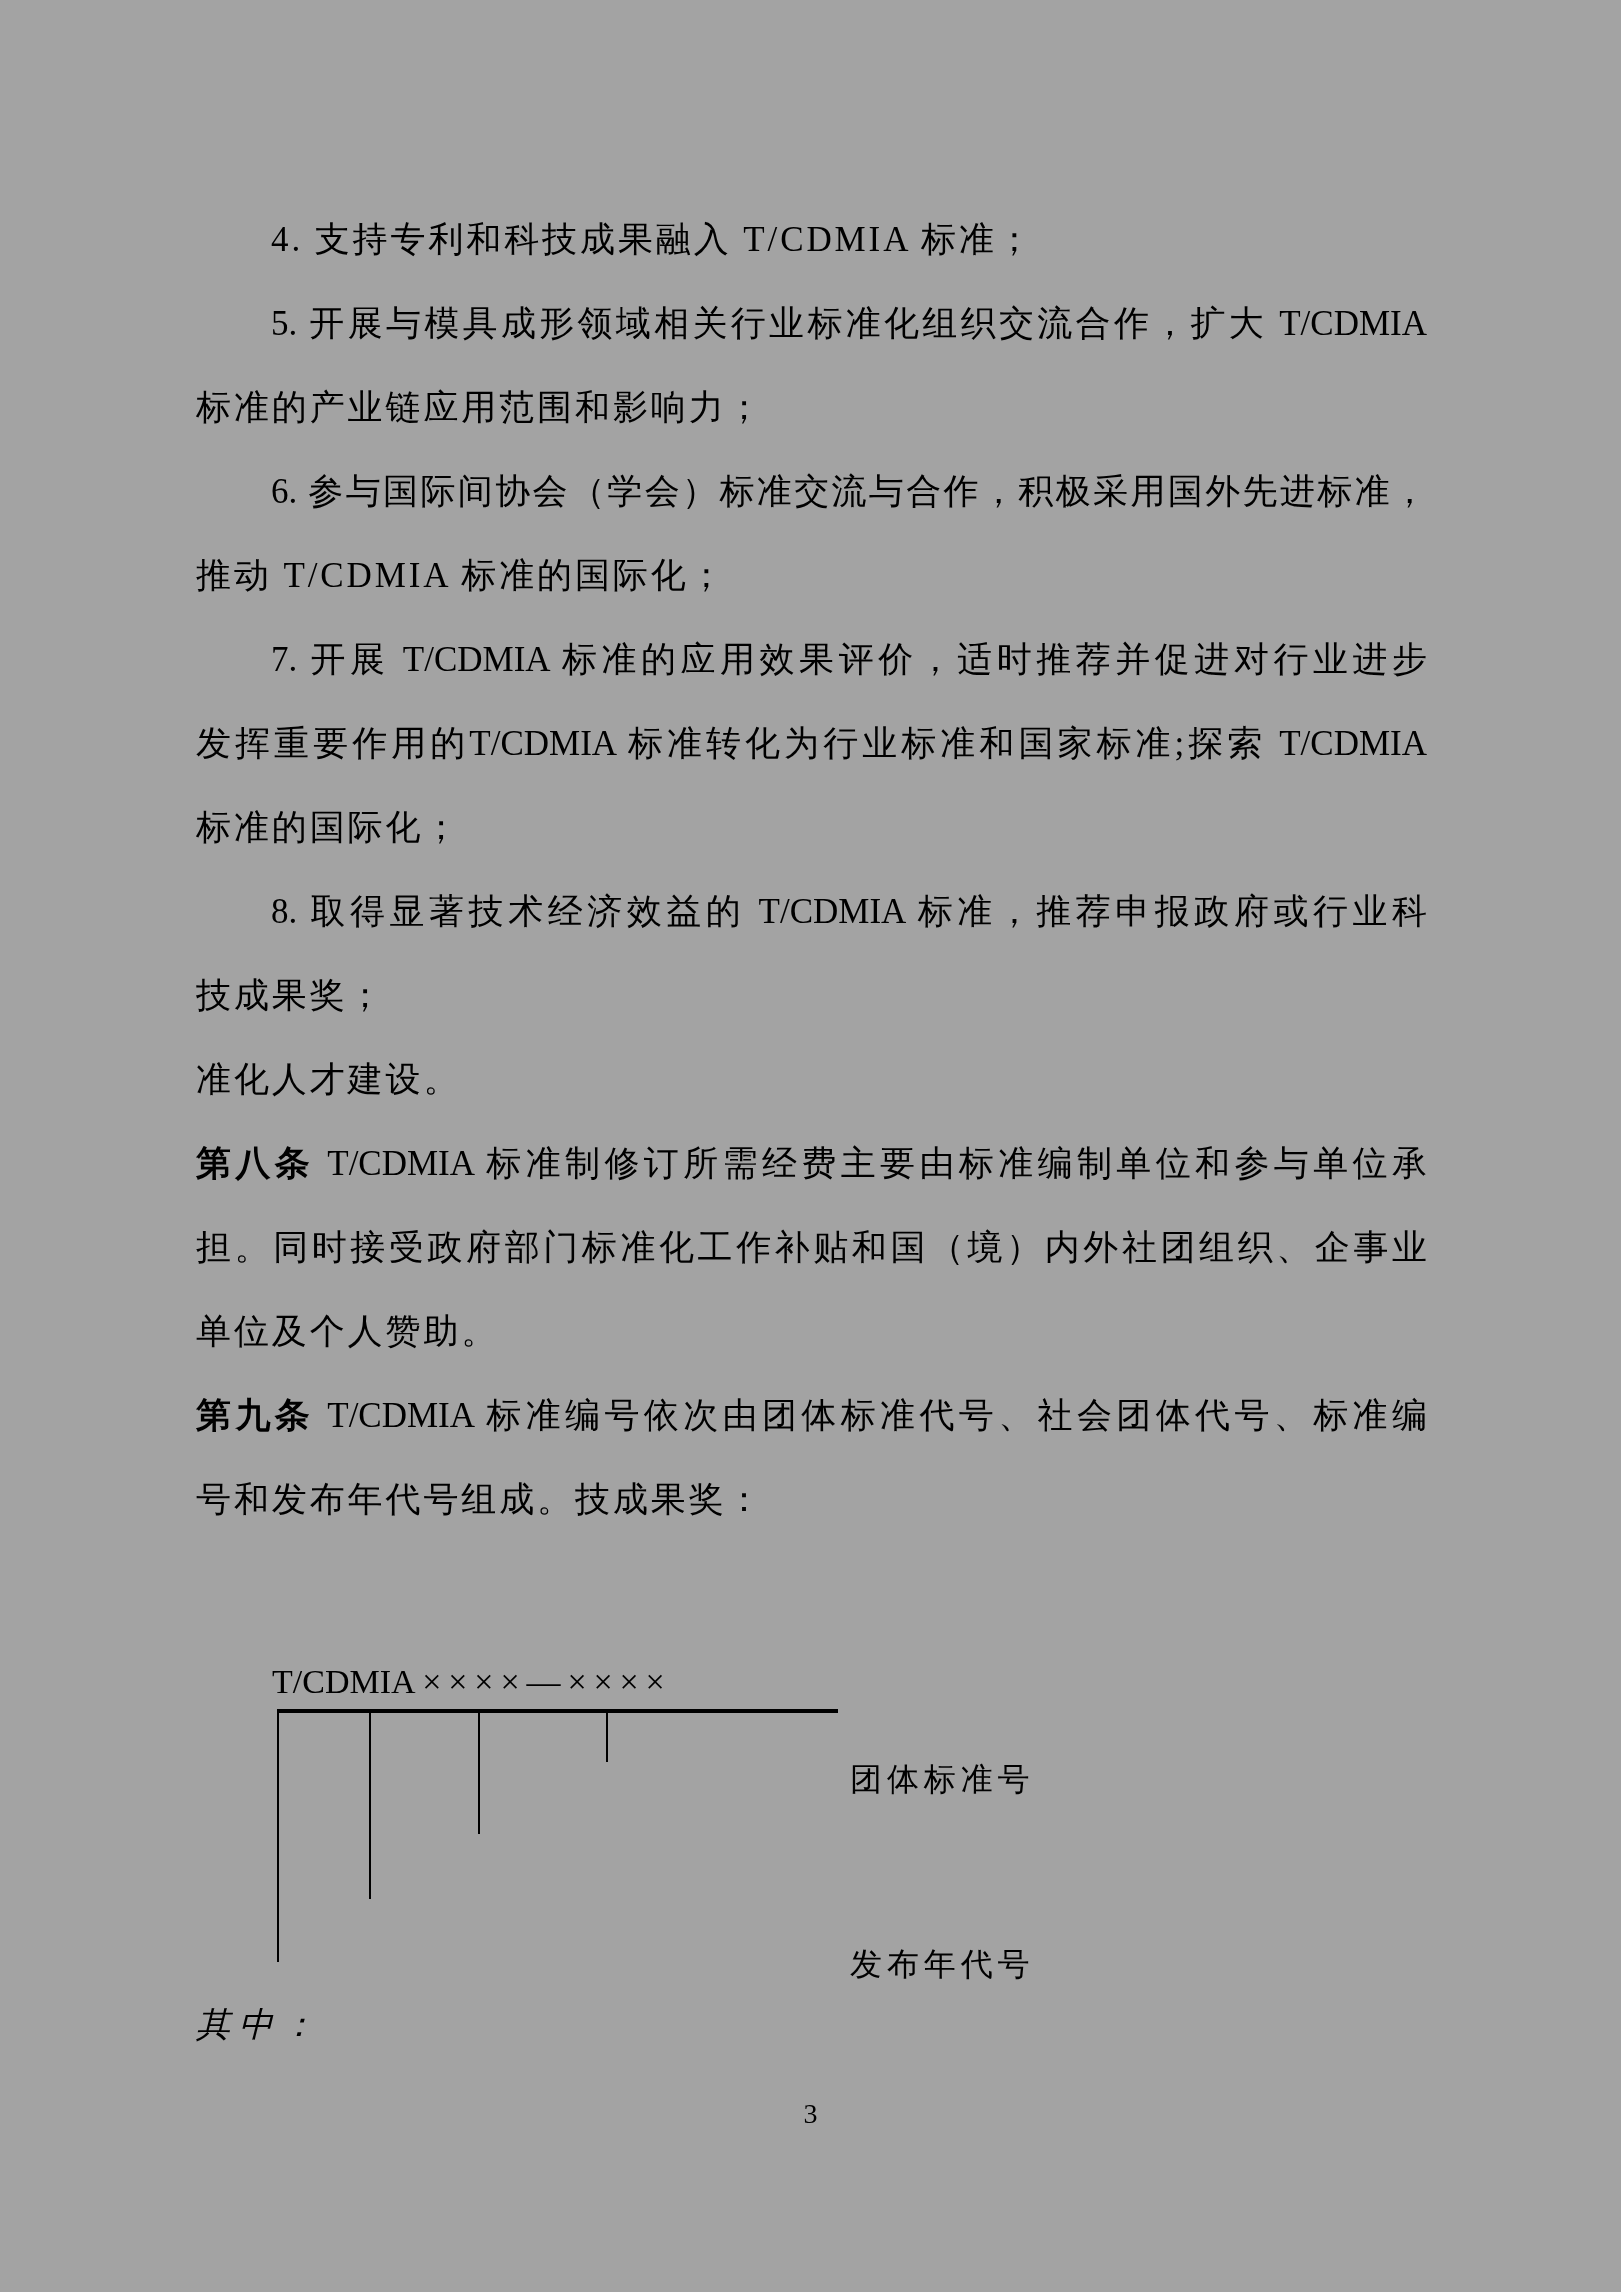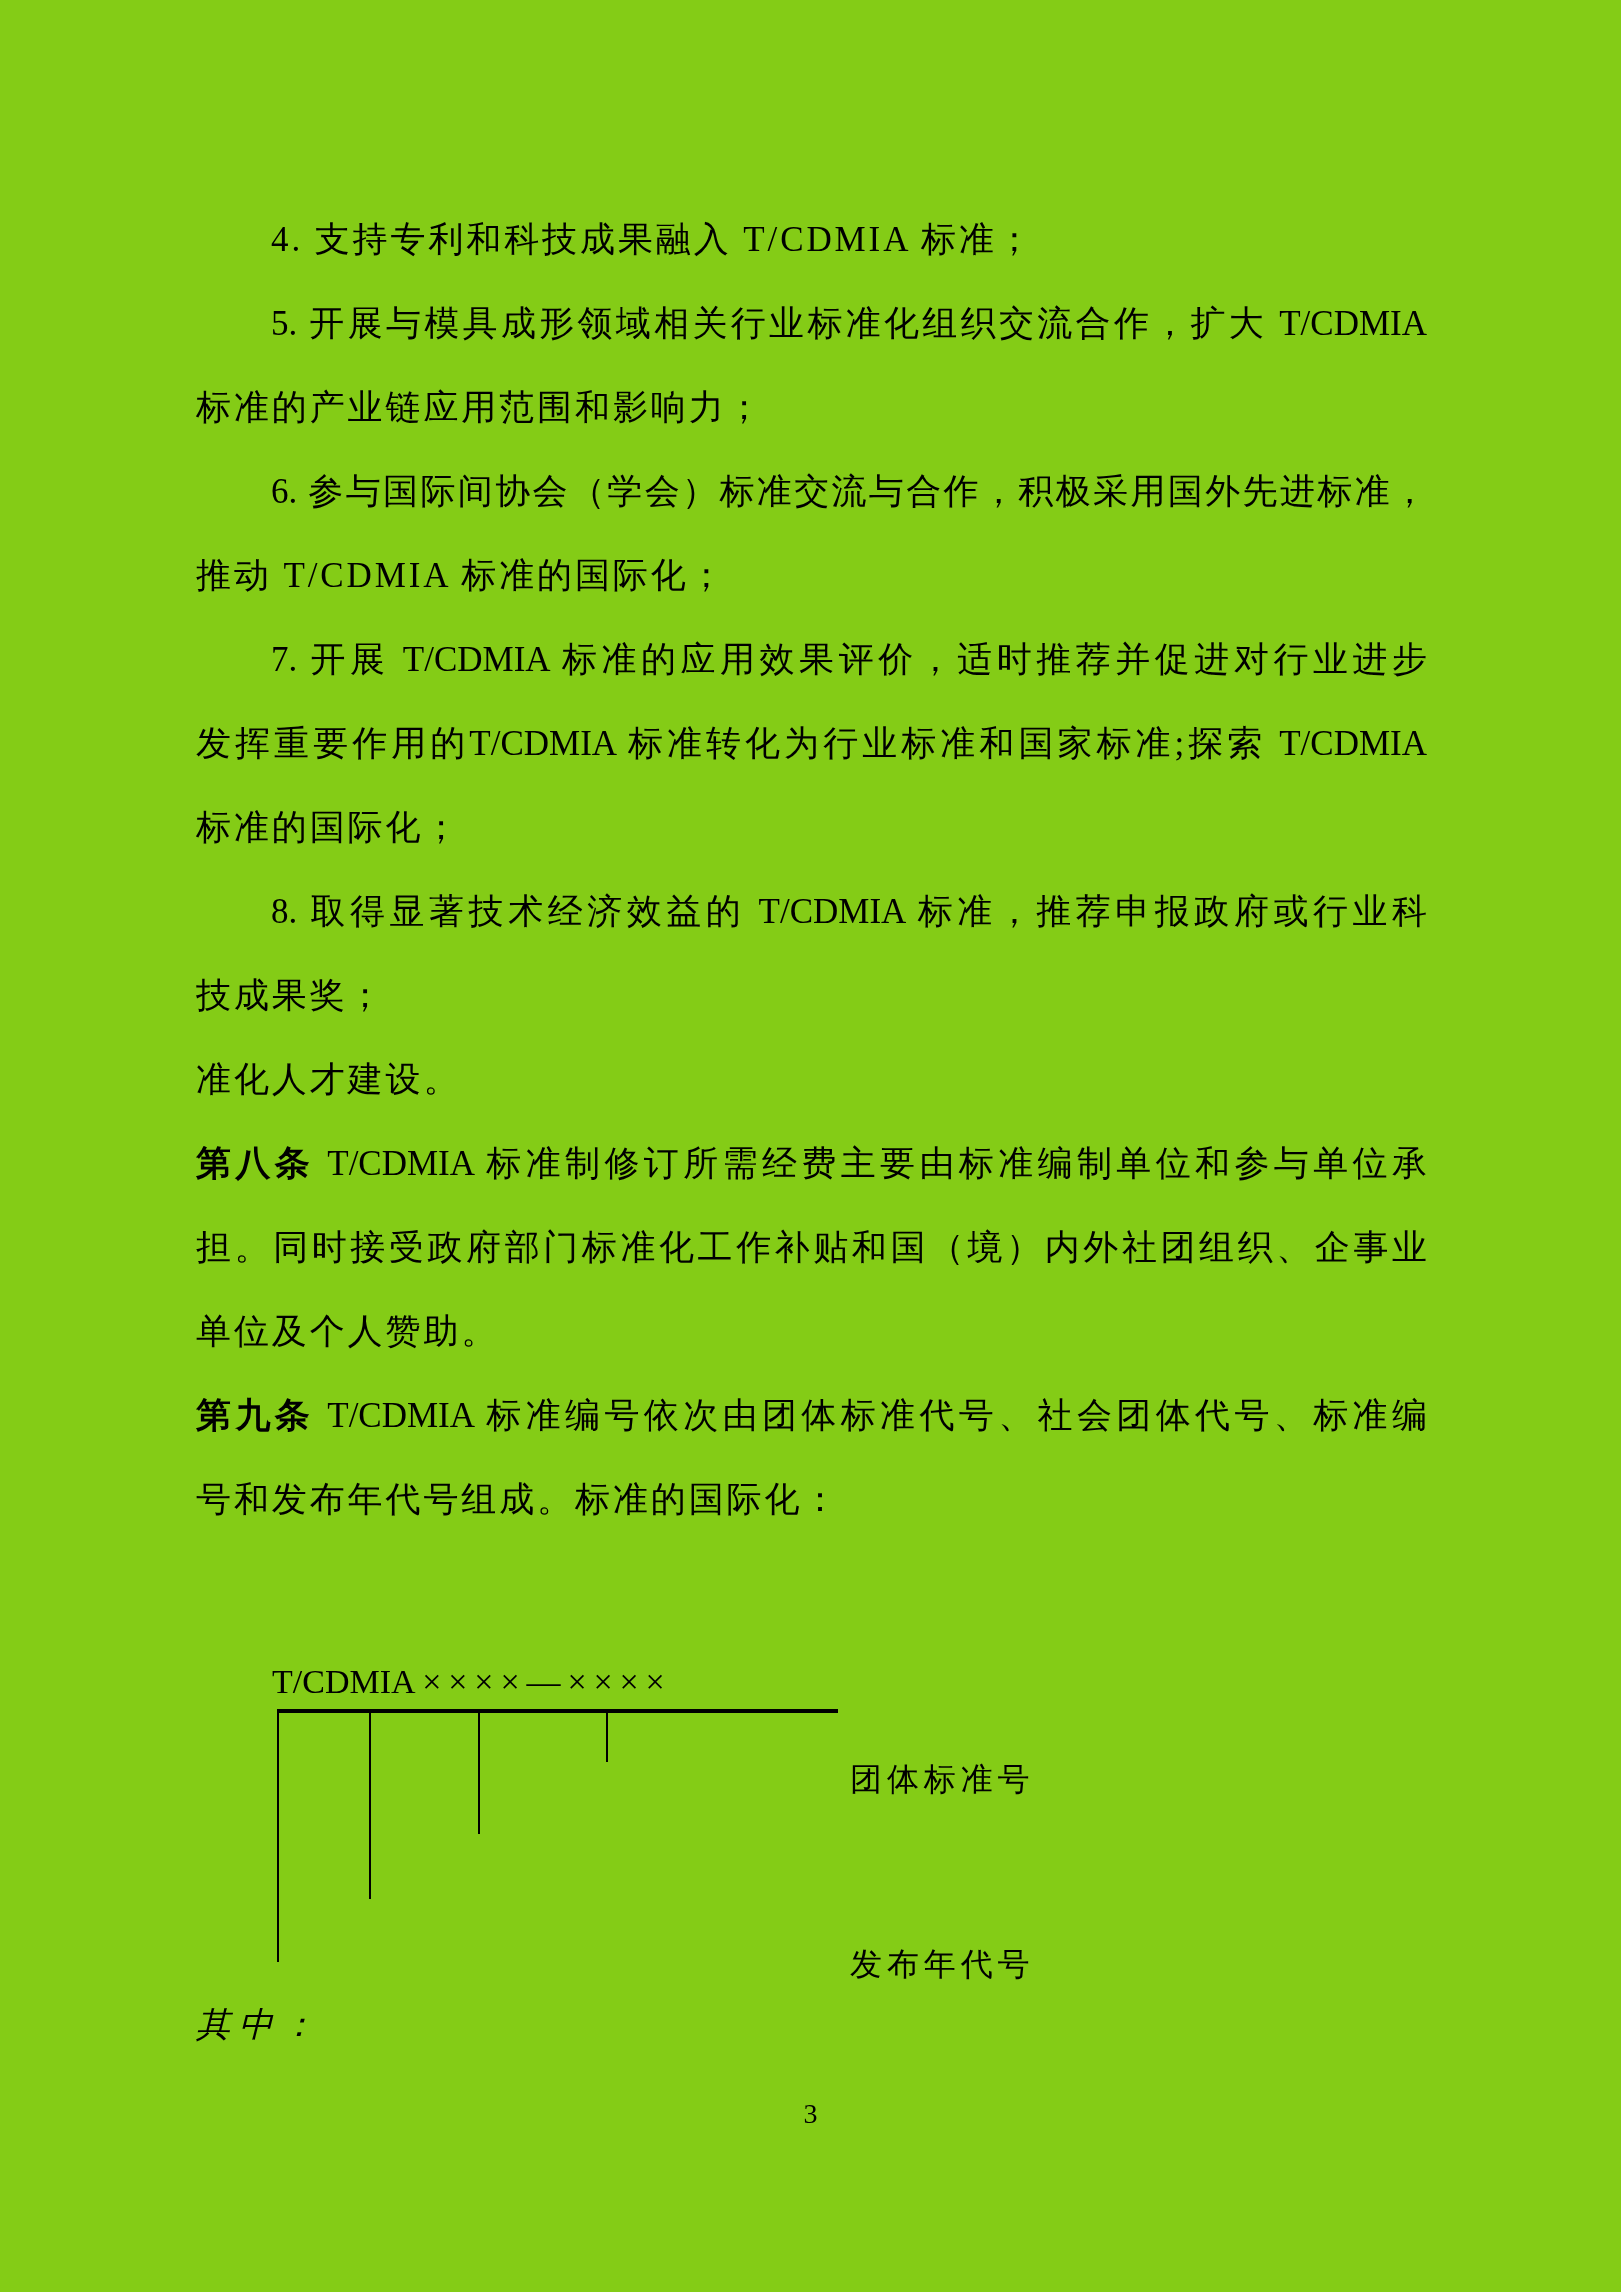--- a/index.html
+++ b/index.html
@@ -4,21 +4,21 @@
 <style>
   html, body {
     margin: 0;
     padding: 0;
     background: #ffffff;
   }
   .page {
     position: relative;
     width: 1621px;
     height: 2293px;
-    background: #84cc16;
+    background: #a3a3a3;
     overflow: hidden;
     font-family: "Liberation Serif", "DejaVu Serif", serif;
     color: #000000;
   }
   
   .textblock {
     position: absolute;
     left: 196px;
     top: 198px;
     width: 1231px;
@@ -114,21 +114,21 @@
     <div class="line">技成果奖；</div>
     <div class="line">准化人才建设。</div>
     <div class="line justify">
       <span class="bold">第八条</span><span> T/CDMIA 标准制修订所需经费主要由标准编制单位和参与单位承</span>
     </div>
     <div class="line justify">担。同时接受政府部门标准化工作补贴和国（境）内外社团组织、企事业</div>
     <div class="line">单位及个人赞助。</div>
     <div class="line justify">
       <span class="bold">第九条</span><span> T/CDMIA 标准编号依次由团体标准代号、社会团体代号、标准编</span>
     </div>
-    <div class="line">号和发布年代号组成。标准的国际化：</div>
+    <div class="line">号和发布年代号组成。技成果奖：</div>
   </div>
 
   <div class="diagram-code"><span>T/CDMIA </span><span class="marks">××××—××××</span></div>
 
   <div class="hline"></div>
   <div class="vline v1"></div>
   <div class="vline v2"></div>
   <div class="vline v3"></div>
   <div class="vline v4"></div>
 

